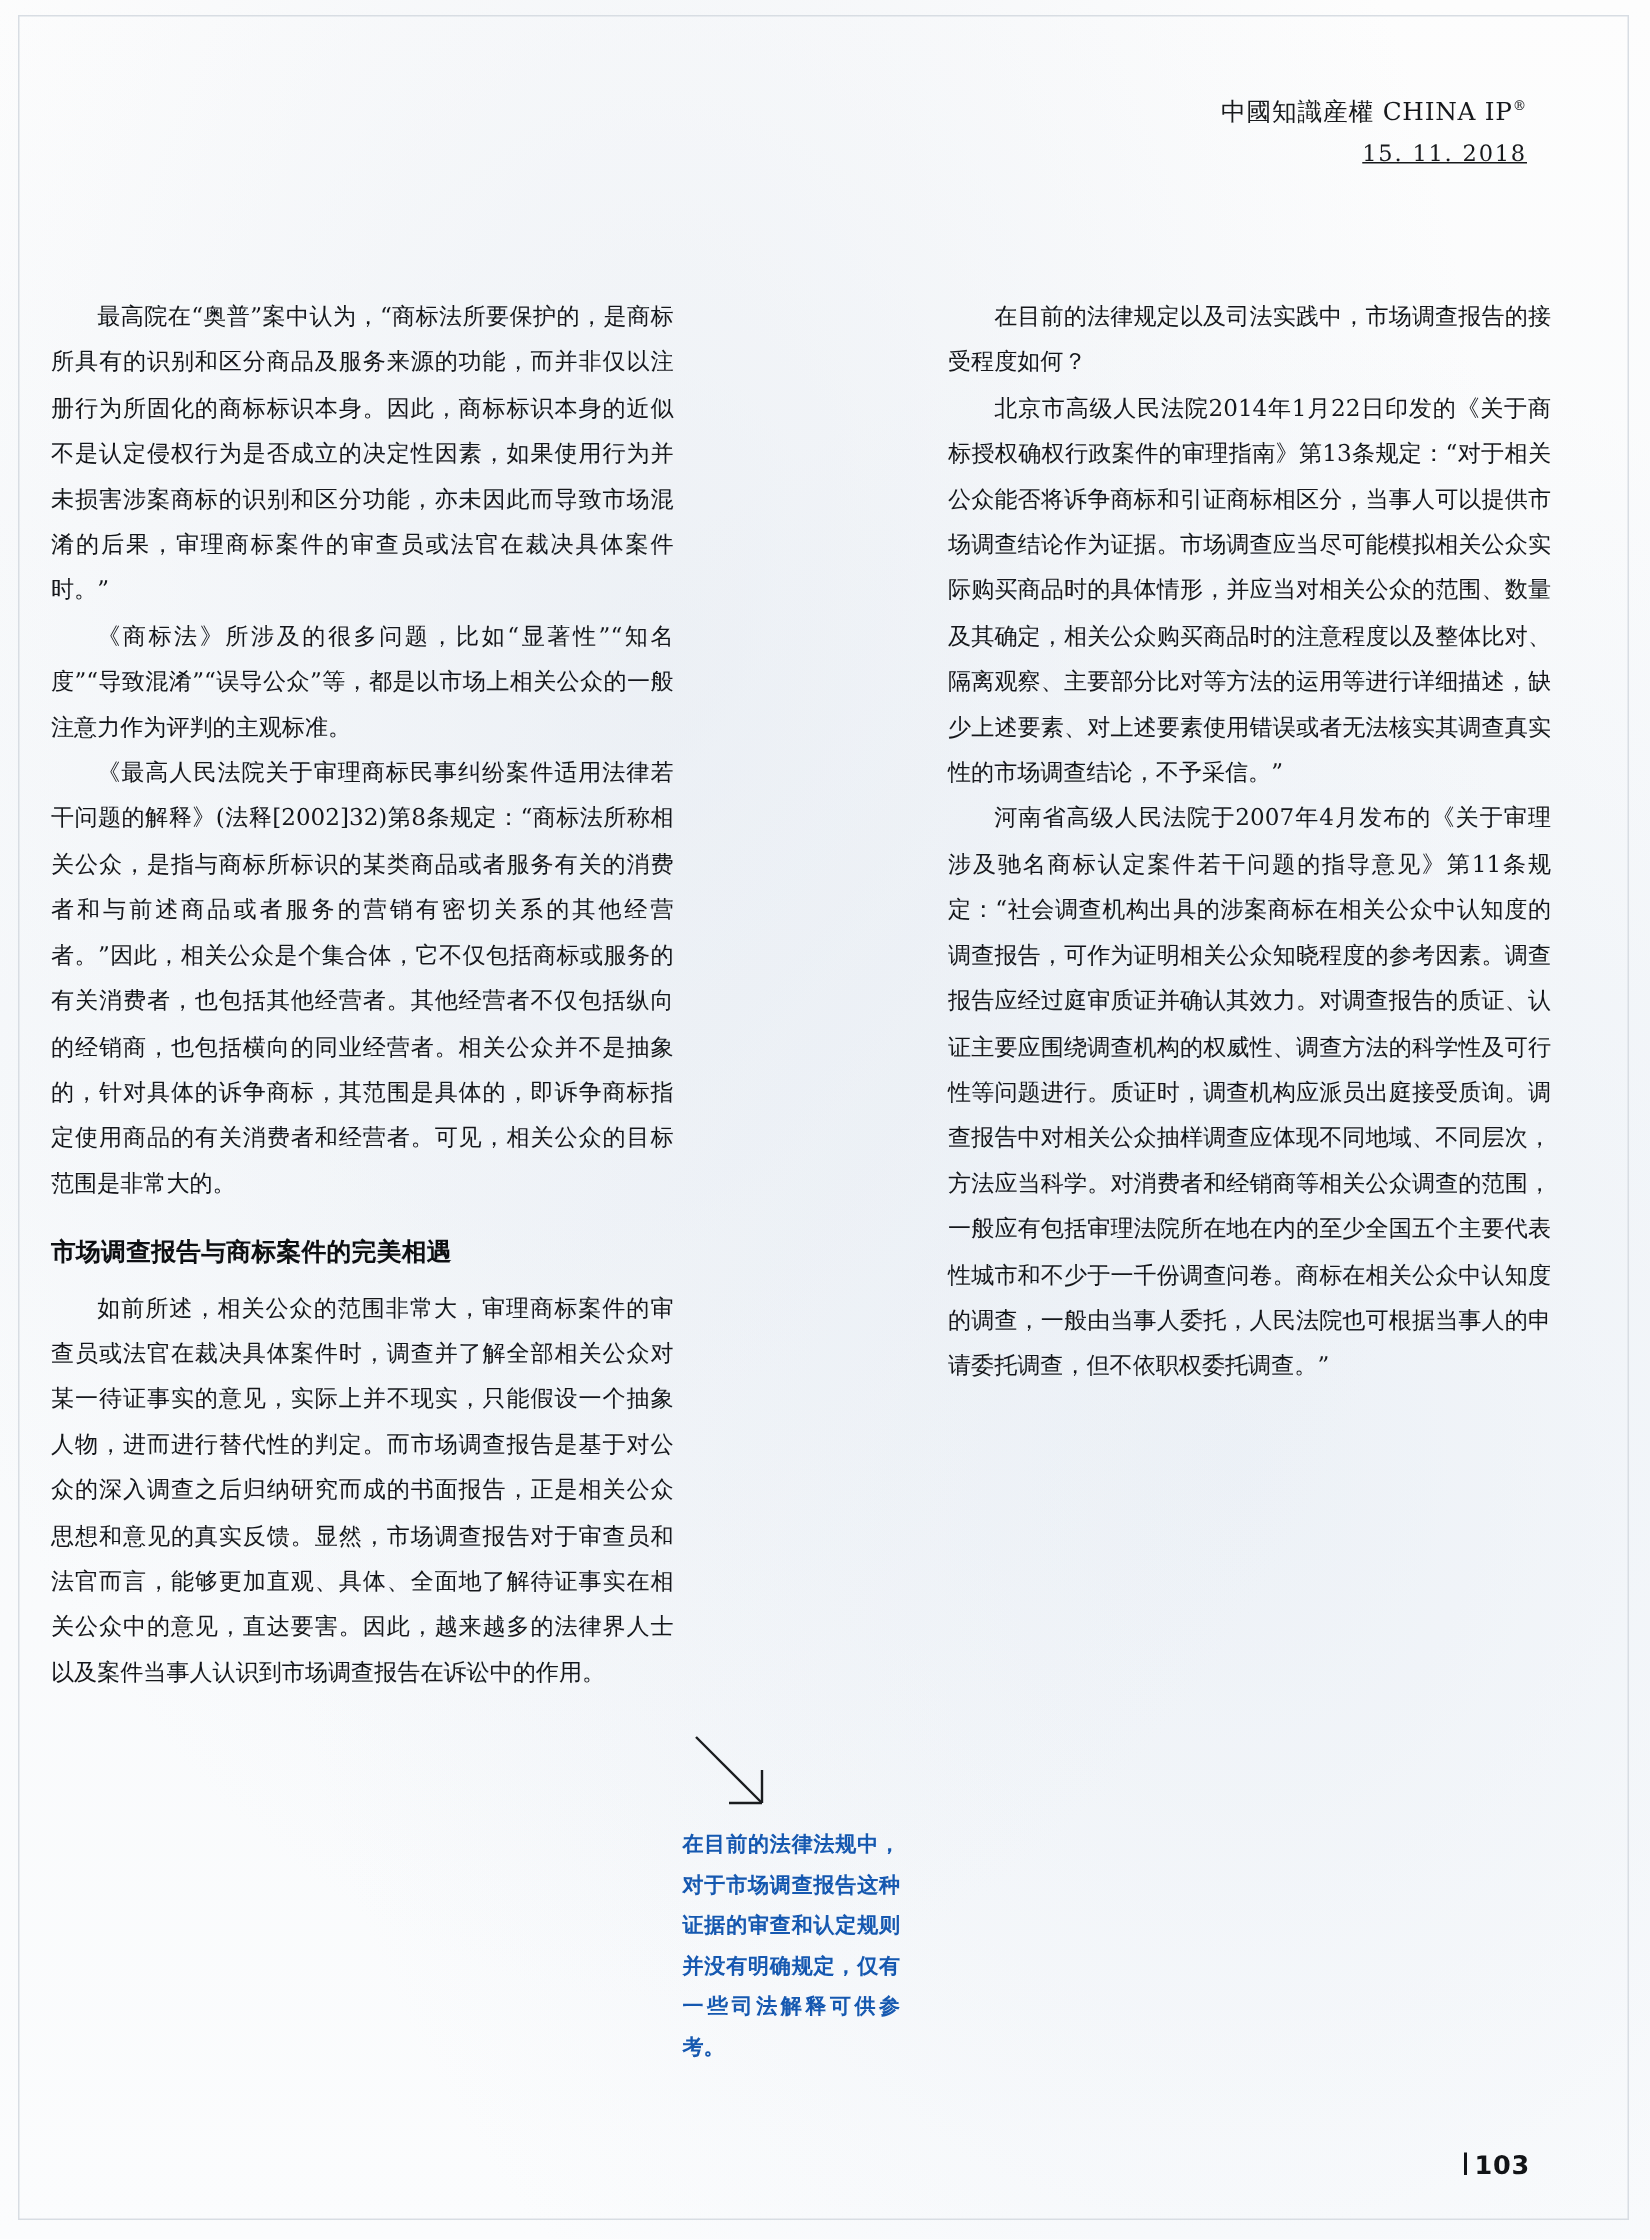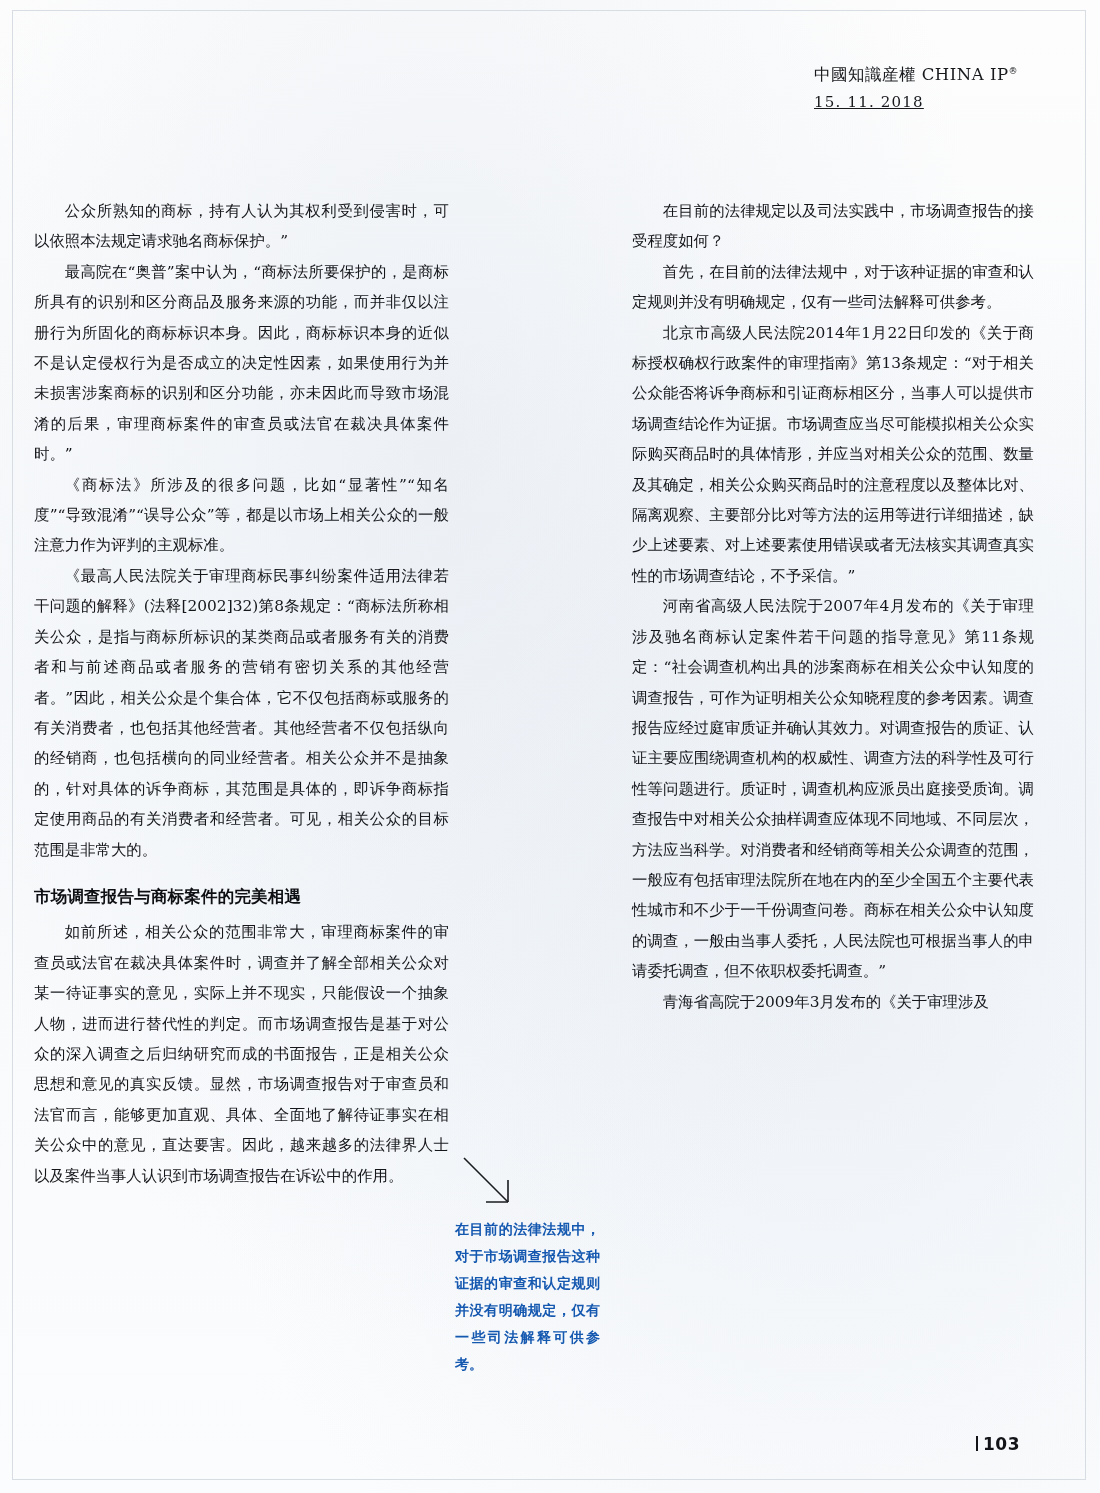--- a/index.html
+++ b/index.html
@@ -31,21 +31,21 @@
     border: 1px solid #d8dde3;
     box-sizing: border-box;
     pointer-events: none;
   }
 
   
   .masthead {
     position: absolute;
     right: 82px;
     top: 62px;
-    text-align: left;
+    text-align: right;
     line-height: 1.55;
   }
   .masthead .brand {
     font-size: 16.5px;
     letter-spacing: 0.5px;
     color: #17191c;
     font-family: "DejaVu Serif", "Liberation Serif", serif;
   }
   .masthead .brand .sup {
     font-size: 9px;
@@ -159,34 +159,31 @@
   <div class="brand"><span>中國知識産權</span> <span>CHINA IP</span><span class="sup">®</span></div>
   <div class="date">15. 11. 2018</div>
 </div>
 
 <div class="ghost ghost-left">　　　　　　　　　　　　　　　　</div>
 <div class="ghost ghost-mid">　　　</div>
 
 <div class="columns">
 
   <div class="col col-left">
-    <p>公众所熟知的商标，持有人认为其权利受到侵害时，可以依照本法规定请求驰名商标保护。”</p>
     <p>最高院在“奥普”案中认为，“商标法所要保护的，是商标所具有的识别和区分商品及服务来源的功能，而并非仅以注册行为所固化的商标标识本身。因此，商标标识本身的近似不是认定侵权行为是否成立的决定性因素，如果使用行为并未损害涉案商标的识别和区分功能，亦未因此而导致市场混淆的后果，审理商标案件的审查员或法官在裁决具体案件时。”</p>
     <p>《商标法》所涉及的很多问题，比如“显著性”“知名度”“导致混淆”“误导公众”等，都是以市场上相关公众的一般注意力作为评判的主观标准。</p>
     <p>《最高人民法院关于审理商标民事纠纷案件适用法律若干问题的解释》(法释[2002]32)第8条规定：“商标法所称相关公众，是指与商标所标识的某类商品或者服务有关的消费者和与前述商品或者服务的营销有密切关系的其他经营者。”因此，相关公众是个集合体，它不仅包括商标或服务的有关消费者，也包括其他经营者。其他经营者不仅包括纵向的经销商，也包括横向的同业经营者。相关公众并不是抽象的，针对具体的诉争商标，其范围是具体的，即诉争商标指定使用商品的有关消费者和经营者。可见，相关公众的目标范围是非常大的。</p>
     <h2 class="section-head">市场调查报告与商标案件的完美相遇</h2>
     <p>如前所述，相关公众的范围非常大，审理商标案件的审查员或法官在裁决具体案件时，调查并了解全部相关公众对某一待证事实的意见，实际上并不现实，只能假设一个抽象人物，进而进行替代性的判定。而市场调查报告是基于对公众的深入调查之后归纳研究而成的书面报告，正是相关公众思想和意见的真实反馈。显然，市场调查报告对于审查员和法官而言，能够更加直观、具体、全面地了解待证事实在相关公众中的意见，直达要害。因此，越来越多的法律界人士以及案件当事人认识到市场调查报告在诉讼中的作用。</p>
   </div>
 
   <div class="col col-right">
     <p>在目前的法律规定以及司法实践中，市场调查报告的接受程度如何？</p>
-    <p>首先，在目前的法律法规中，对于该种证据的审查和认定规则并没有明确规定，仅有一些司法解释可供参考。</p>
     <p>北京市高级人民法院2014年1月22日印发的《关于商标授权确权行政案件的审理指南》第13条规定：“对于相关公众能否将诉争商标和引证商标相区分，当事人可以提供市场调查结论作为证据。市场调查应当尽可能模拟相关公众实际购买商品时的具体情形，并应当对相关公众的范围、数量及其确定，相关公众购买商品时的注意程度以及整体比对、隔离观察、主要部分比对等方法的运用等进行详细描述，缺少上述要素、对上述要素使用错误或者无法核实其调查真实性的市场调查结论，不予采信。”</p>
     <p>河南省高级人民法院于2007年4月发布的《关于审理涉及驰名商标认定案件若干问题的指导意见》第11条规定：“社会调查机构出具的涉案商标在相关公众中认知度的调查报告，可作为证明相关公众知晓程度的参考因素。调查报告应经过庭审质证并确认其效力。对调查报告的质证、认证主要应围绕调查机构的权威性、调查方法的科学性及可行性等问题进行。质证时，调查机构应派员出庭接受质询。调查报告中对相关公众抽样调查应体现不同地域、不同层次，方法应当科学。对消费者和经销商等相关公众调查的范围，一般应有包括审理法院所在地在内的至少全国五个主要代表性城市和不少于一千份调查问卷。商标在相关公众中认知度的调查，一般由当事人委托，人民法院也可根据当事人的申请委托调查，但不依职权委托调查。”</p>
-    <p>青海省高院于2009年3月发布的《关于审理涉及</p>
   </div>
 
 </div>
 
 <svg class="pullquote-arrow" viewBox="0 0 62 58">
   <path d="M2 2 L46 46" stroke="#1a1c1f" stroke-width="1.6" fill="none"></path>
   <path d="M46 46 L46 24 M46 46 L24 46" stroke="#1a1c1f" stroke-width="1.6" fill="none"></path>
 </svg>
 
 <div class="pullquote">在目前的法律法规中，对于市场调查报告这种证据的审查和认定规则并没有明确规定，仅有一些司法解释可供参考。</div>

